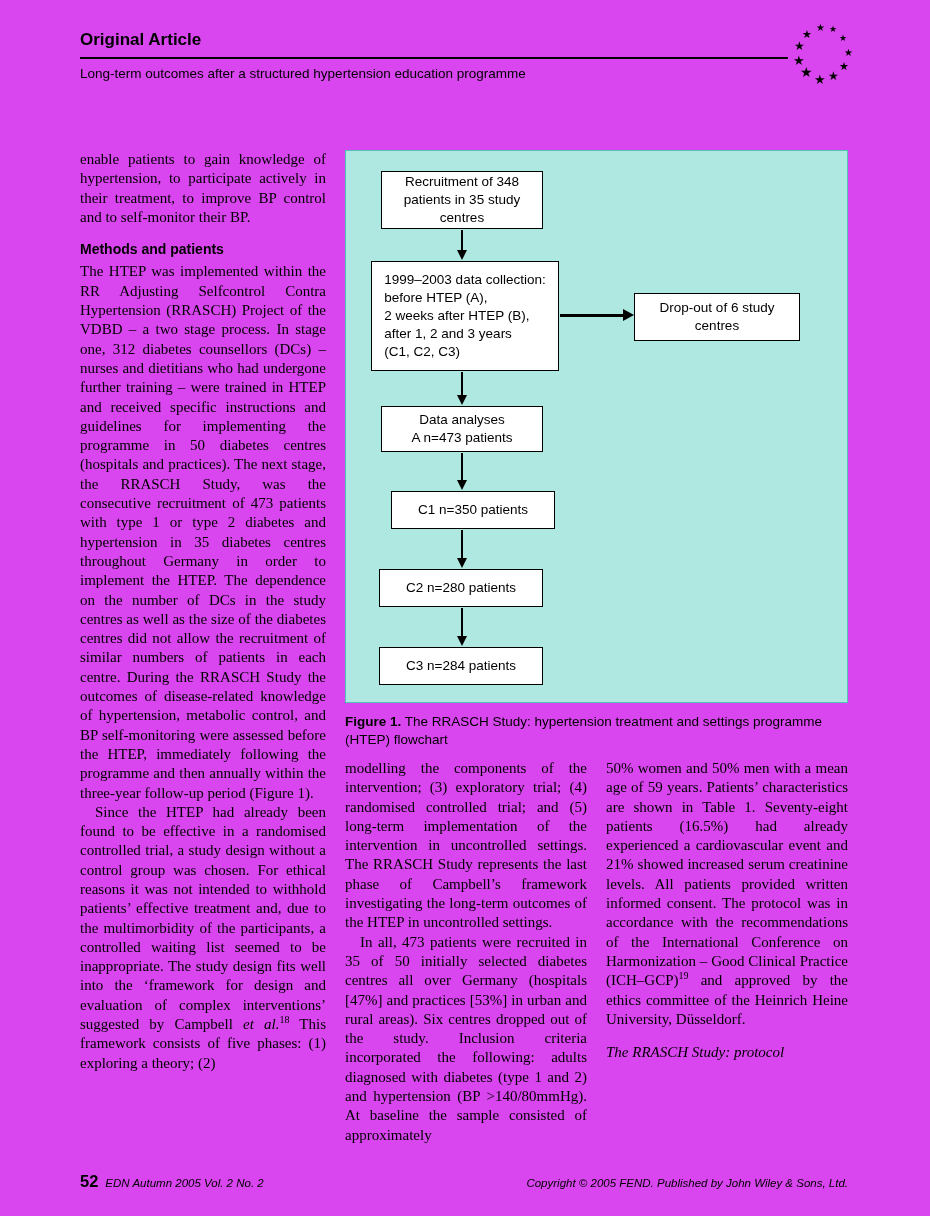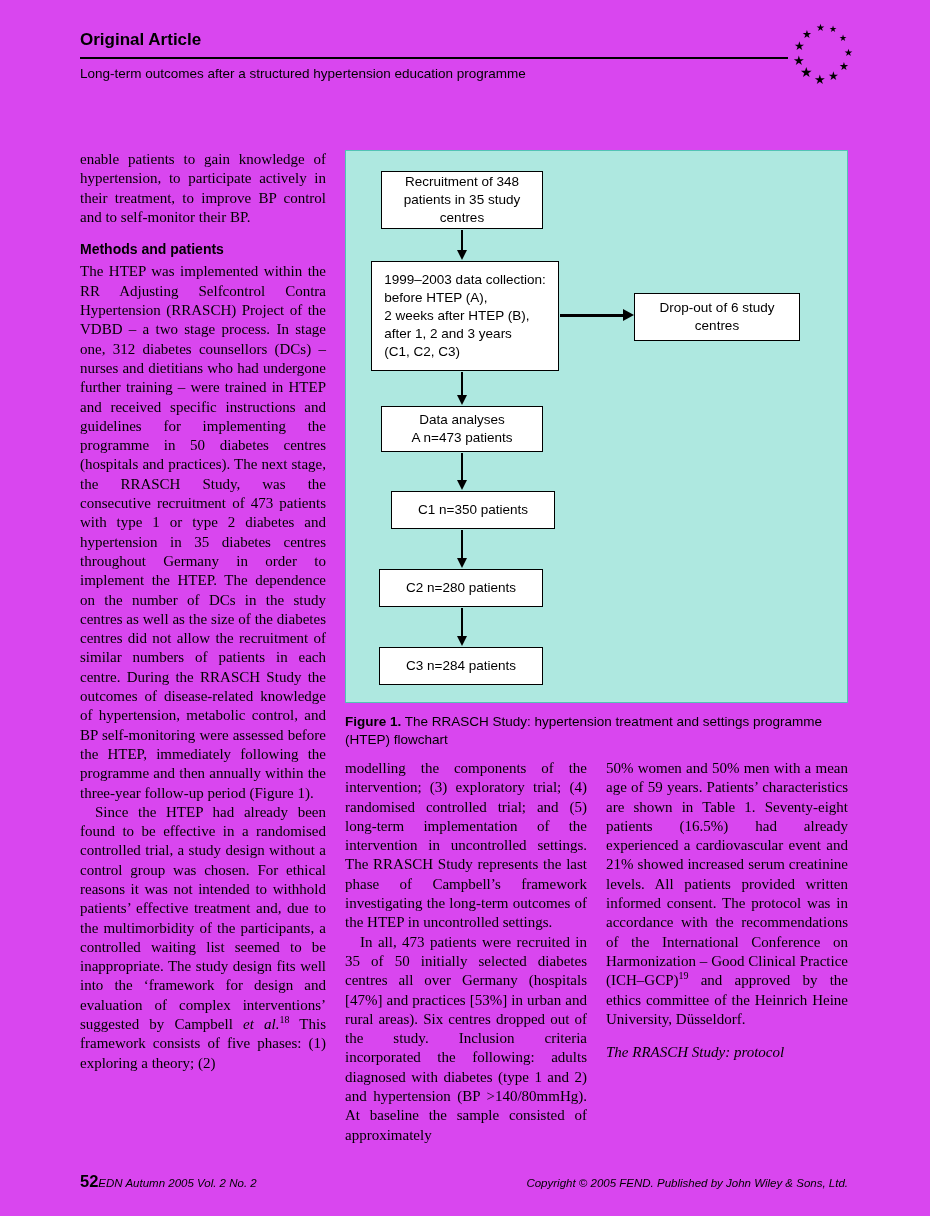--- a/index.html
+++ b/index.html
@@ -61,21 +61,21 @@
   
   .two-cols { display:flex; margin-top:11px; }
   .two-cols .col-mid { width:242px; margin-right:19px; }
   .two-cols .col-right { width:242px; }
   
   .footer {
     position:absolute; left:80px; top:1172px; width:768px;
     display:flex; justify-content:space-between; align-items:baseline;
     font-family:"Liberation Sans", sans-serif;
   }
-  .page-number { font-weight:bold; font-size:16.5px; margin-right:0; }
+  .page-number { font-weight:bold; font-size:16.5px; margin-right:7px; }
   .issue-info, .copyright { font-style:italic; font-size:11.5px; }
 </style>
 </head>
 <body>
 
 <div class="page">
 
   <div class="header">
     <h1 class="section-label">Original Article</h1>
     <hr class="header-rule">

